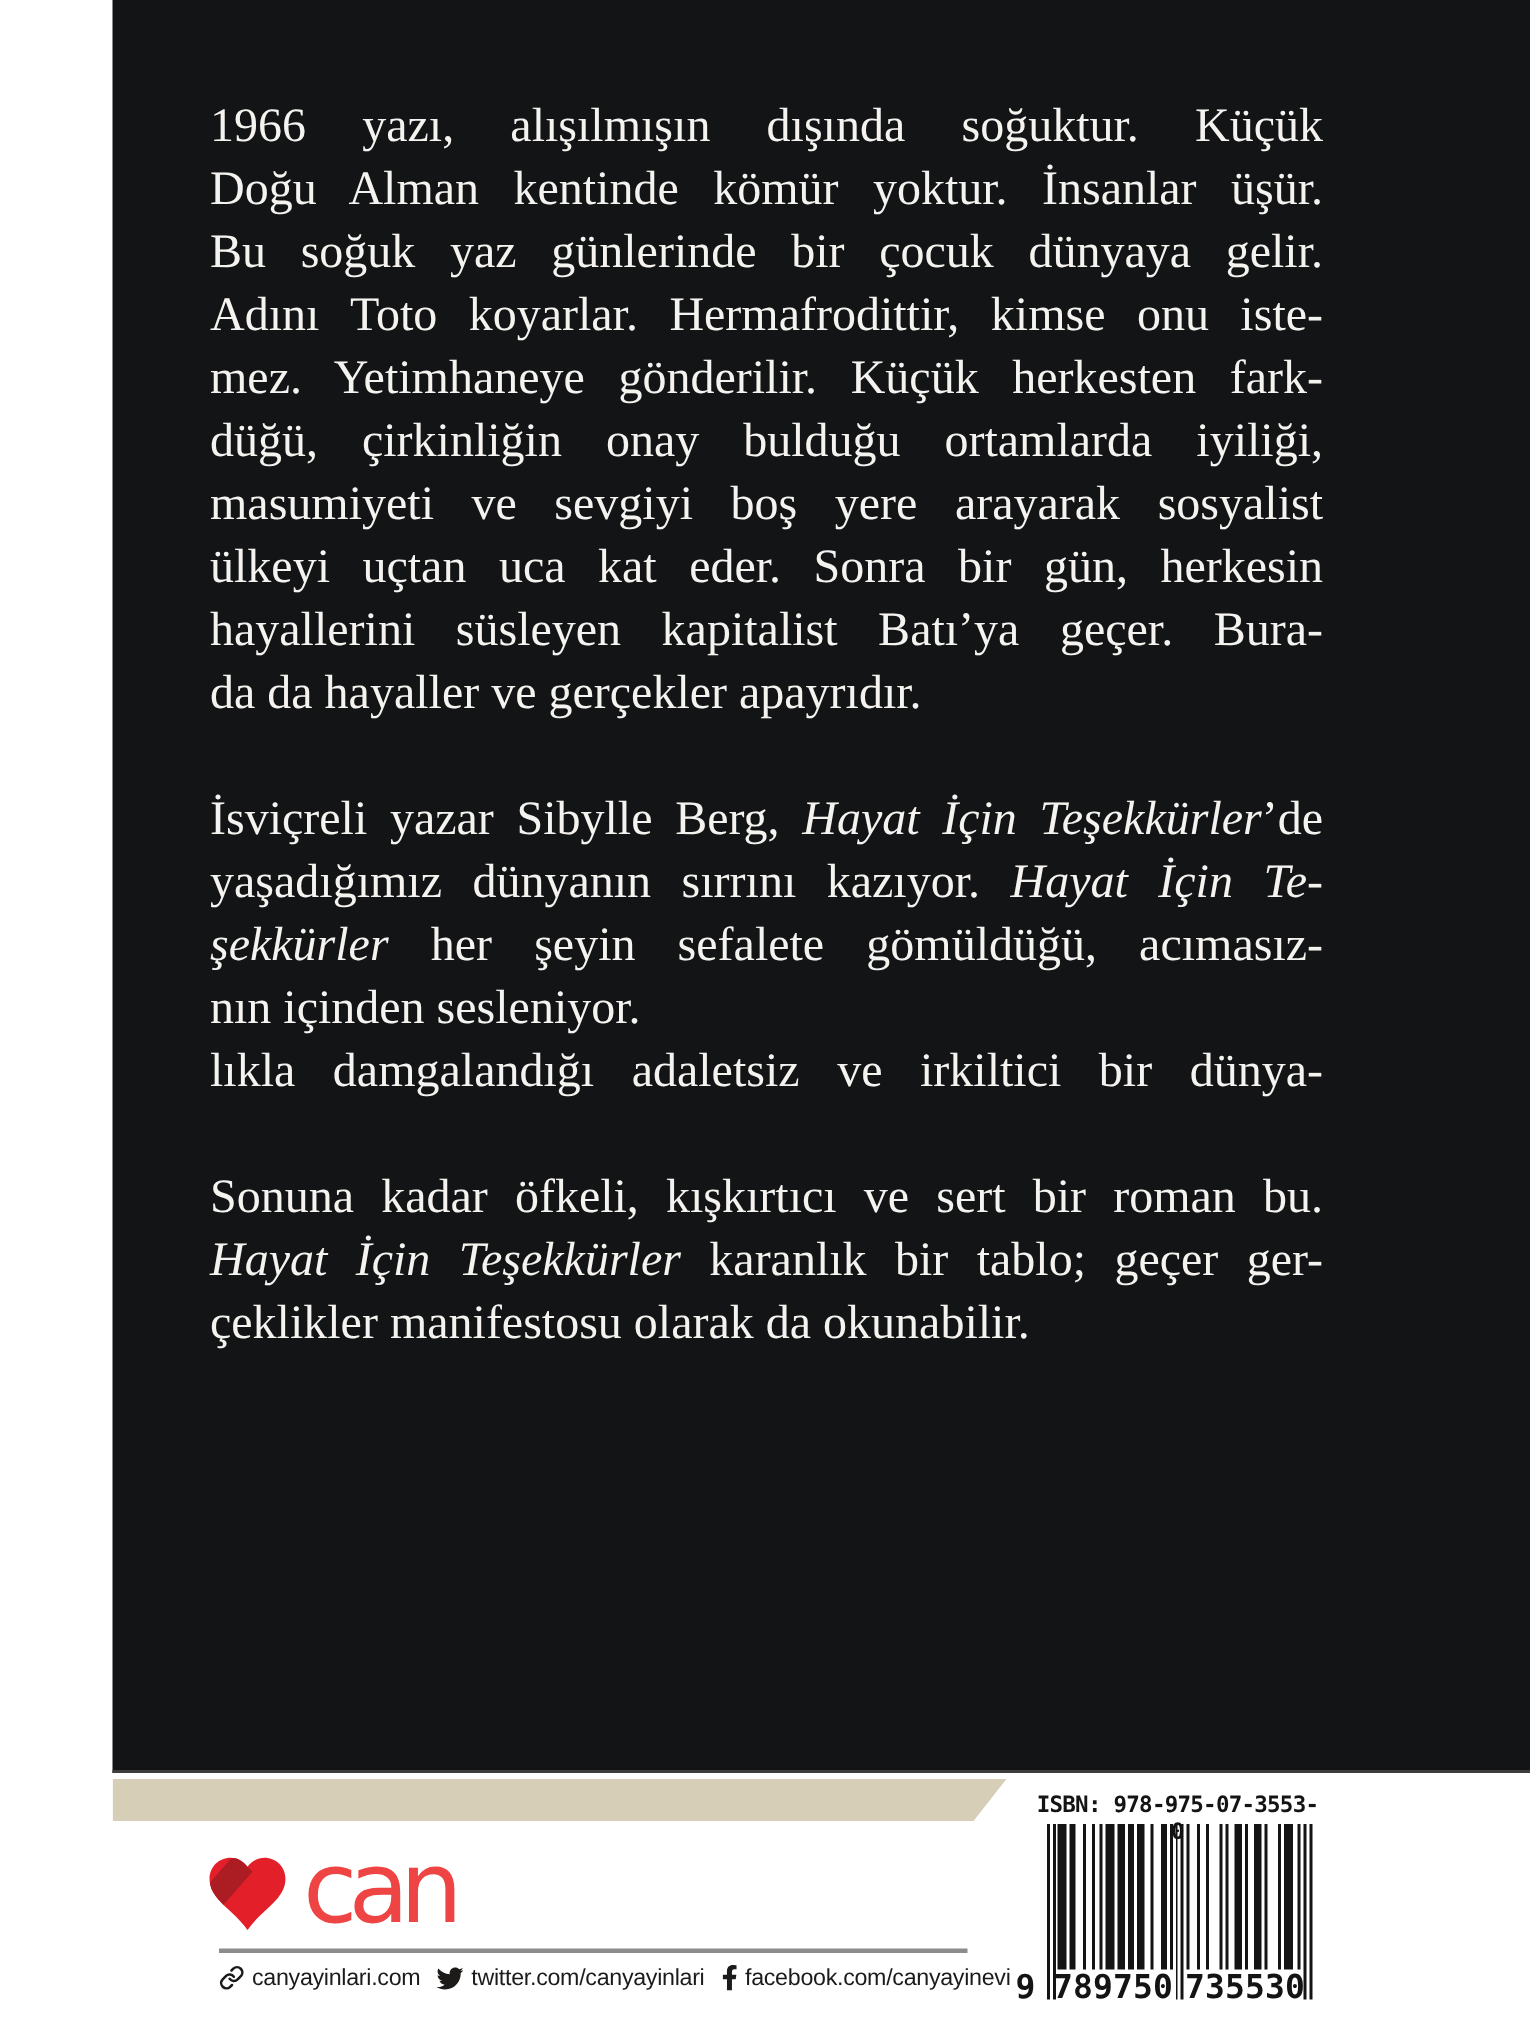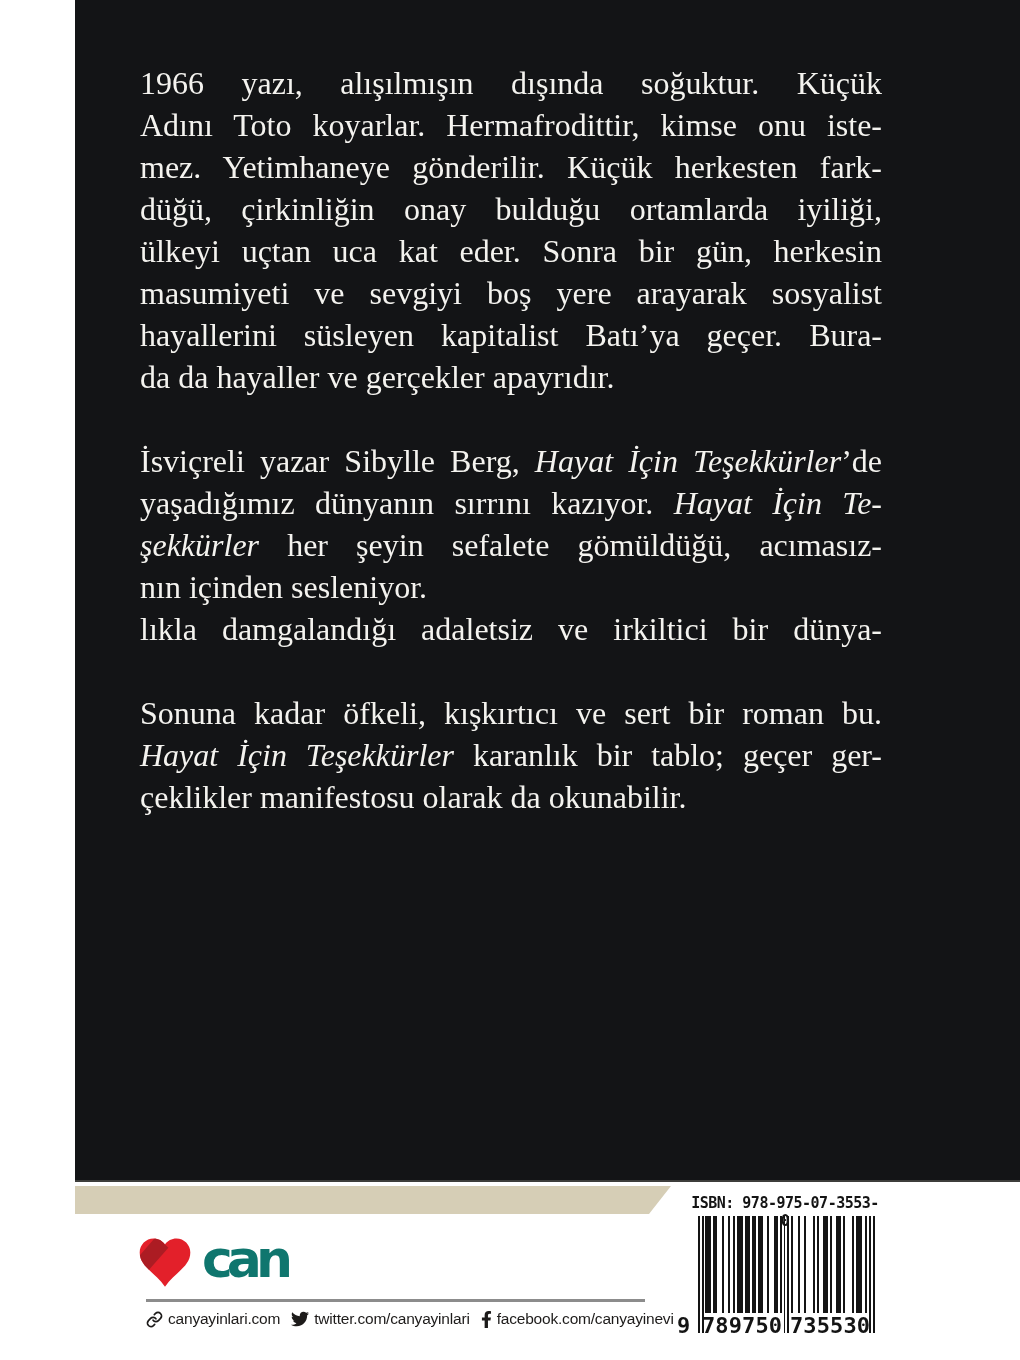--- a/index.html
+++ b/index.html
@@ -17,29 +17,29 @@
   .line{text-align:justify;text-align-last:justify;height:42px;overflow:visible;}
   .line.last{text-align-last:left;}
   .it{font-style:italic;}
 
   
   .accent-band{position:absolute;left:75px;top:1186px;width:596px;height:28px;
                clip-path:polygon(0 0,100% 0,calc(100% - 22px) 100%,0 100%);}
 
   
   .logo-row{position:absolute;left:138px;top:1234px;height:58px;display:flex;align-items:center;}
-  .logo-text{font-family:"DejaVu Sans",sans-serif;font-weight:bold;font-size:52px;
-             letter-spacing:-6px;color:#0f766e;line-height:52px;margin-left:10px;
+  .logo-text{font-family:"DejaVu Sans",sans-serif;font-weight:normal;font-size:66px;
+             letter-spacing:-6px;color:#ef4444;line-height:52px;margin-left:10px;
              transform:translateY(-4px);}
   .logo-rule{position:absolute;left:146px;top:1299px;width:499px;height:3px;background:#8c8c8c;}
 
   
   .links{position:absolute;left:146px;top:1310px;display:flex;align-items:center;gap:11px;
          font-family:"Liberation Sans",sans-serif;font-size:15.5px;letter-spacing:-0.2px;color:#1d1b1a;}
-  .link-item{display:flex;align-items:center;gap:5px;white-space:nowrap;}
+  .link-item{display:flex;gap:5px;white-space:nowrap;}
   .link-item svg{display:block;}
 
   
   .isbn-label{position:absolute;left:688px;top:1194px;width:194px;text-align:center;
               font-family:"DejaVu Sans Mono",monospace;font-size:15px;letter-spacing:-0.5px;
               font-weight:bold;color:#141414;}
   .bars{position:absolute;left:698px;top:1216px;width:177px;height:117px;}
   .bars .bar{position:absolute;top:0;background:#141414;}
   .bc-digit-9{position:absolute;left:677px;top:1313px;font-family:"DejaVu Sans Mono",monospace;
               font-size:22px;font-weight:bold;color:#141414;}
@@ -50,25 +50,27 @@
 </style>
 </head>
 <body>
 
 <div class="page">
 
   <div class="panel" style="background: rgb(19, 20, 22);">
     <div class="synopsis" style="color: rgb(244, 243, 239);">
         <div class="para">
           <div class="line"><span>1966 yazı, alışılmışın dışında soğuktur. Küçük</span></div>
+          <div class="line"><span>Doğu Alman kentinde kömür yoktur. İnsanlar üşür.</span></div>
+          <div class="line"><span>Bu soğuk yaz günlerinde bir çocuk dünyaya gelir.</span></div>
           <div class="line"><span>Adını Toto koyarlar. Hermafrodittir, kimse onu iste-</span></div>
           <div class="line"><span>mez. Yetimhaneye gönderilir. Küçük herkesten fark-</span></div>
           <div class="line"><span>düğü, çirkinliğin onay bulduğu ortamlarda iyiliği,</span></div>
+          <div class="line"><span>masumiyeti ve sevgiyi boş yere arayarak sosyalist</span></div>
           <div class="line"><span>ülkeyi uçtan uca kat eder. Sonra bir gün, herkesin</span></div>
-          <div class="line"><span>masumiyeti ve sevgiyi boş yere arayarak sosyalist</span></div>
           <div class="line"><span>hayallerini süsleyen kapitalist Batı’ya geçer. Bura-</span></div>
           <div class="line last"><span>da da hayaller ve gerçekler apayrıdır.</span></div>
         </div>
         <div class="para">
           <div class="line"><span>İsviçreli yazar Sibylle Berg, </span><span class="it">Hayat İçin Teşekkürler</span><span>’de</span></div>
           <div class="line"><span>yaşadığımız dünyanın sırrını kazıyor. </span><span class="it">Hayat İçin Te-</span></div>
           <div class="line"><span class="it">şekkürler</span><span> her şeyin sefalete gömüldüğü, acımasız-</span></div>
           <div class="line last"><span>nın içinden sesleniyor.</span></div>
           <div class="line"><span>lıkla damgalandığı adaletsiz ve irkiltici bir dünya-</span></div>
         </div>

